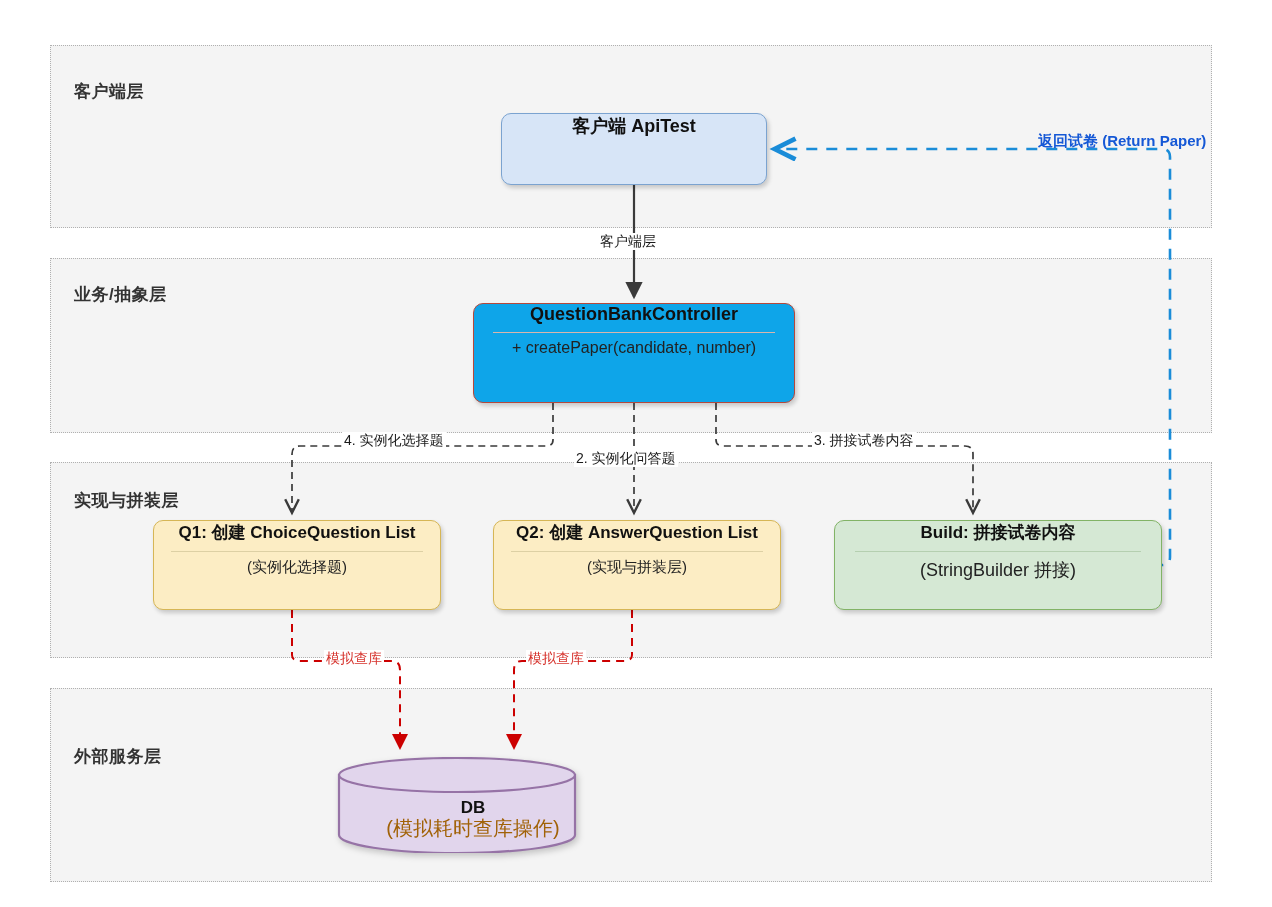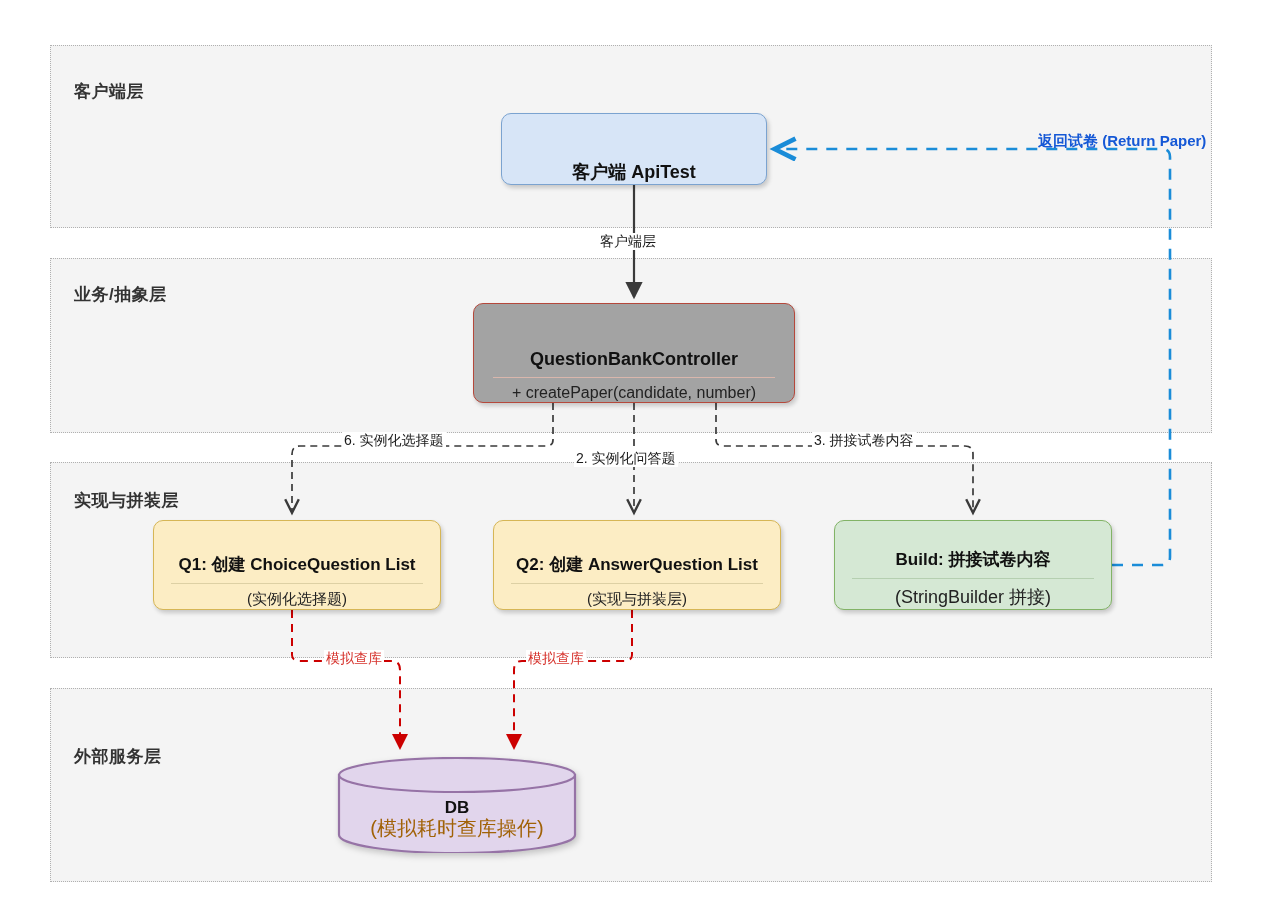--- a/index.html
+++ b/index.html
@@ -41,21 +41,21 @@
     letter-spacing: 0.5px;
     white-space: nowrap;
   }
   .node {
     position: absolute;
     box-sizing: border-box;
     border-radius: 10px;
     display: flex;
     flex-direction: column;
     align-items: center;
-    justify-content: flex-end;
+    justify-content: flex-start;
     box-shadow: 2px 3px 4px rgba(0,0,0,0.18);
     text-align: center;
   }
   .node .title {
     font-weight: bold;
     color: #111111;
     white-space: nowrap;
   }
   .node .sub {
     color: #222222;
@@ -74,21 +74,21 @@
     width: 266px; height: 72px;
     background: #d7e5f7;
     border: 1.6px solid #7ba3d0;
   }
   #node-client .title { font-size: 18px; }
 
   
   #node-controller {
     left: 461px; top: 303px;
     width: 322px; height: 100px;
-    background: #a3a3a3;
+    background: #0ea5e9;
     border: 1.8px solid #b5483b;
   }
   #node-controller .title { font-size: 18px; }
   #node-controller .sub { font-size: 16px; }
   #node-controller .divider { background: #d9b6ac; }
 
   
   .node-step {
     width: 288px; height: 90px;
     background: #fcedc4;
@@ -97,40 +97,41 @@
   }
   .node-step .title { font-size: 17px; }
   .node-step .sub { font-size: 15px; }
   .node-step .divider { background: #ddd0a4; }
   #node-q1 { left: 141px; }
   #node-q2 { left: 481px; }
 
   
   #node-build {
     left: 822px; top: 520px;
-    width: 278px; height: 90px;
+    width: 328px; height: 90px;
     background: #d5e8d4;
     border: 1.6px solid #82b366;
   }
   #node-build .title { font-size: 17px; }
   #node-build .sub { font-size: 18px; }
   #node-build .divider { background: #b5cfb0; }
 
   
   #node-db {
     position: absolute;
     left: 325px; top: 757px;
     width: 240px; height: 96px;
   }
   #node-db .db-label {
     position: absolute;
     left: 0; top: 40px;
     width: 240px;
     text-align: center;
     pointer-events: none;
+    padding-left: 16px;
   }
   #node-db .db-title {
     font-size: 17px; font-weight: bold; color: #111; line-height: 21px;
   }
   #node-db .db-sub {
     font-size: 20px; color: #a16207; line-height: 21px;
   }
 
   .edge-label {
     position: absolute;
@@ -227,21 +228,21 @@
       <ellipse cx="120" cy="18" rx="118" ry="17" fill="#e1d5ec" stroke="#9673a6" stroke-width="2.2"></ellipse>
     </svg>
     <div class="db-label">
       <div class="db-title">DB</div>
       <div class="db-sub">(模拟耗时查库操作)</div>
     </div>
   </div>
 
   <div class="edge-label dark" style="left:586px; top:233px;">客户端层</div>
 
-  <div class="edge-label dark" style="left:330px; top:432px;">6. 实例化选择题</div>
+  <div class="edge-label dark" style="left:330px; top:432px;">4. 实例化选择题</div>
 
   <div class="edge-label dark" style="left:562px; top:450px;">2. 实例化问答题</div>
 
   <div class="edge-label dark" style="left:800px; top:432px;">3. 拼接试卷内容</div>
 
   <div class="edge-label red" style="left:312px; top:650px;">模拟查库</div>
 
   <div class="edge-label red" style="left:514px; top:650px;">模拟查库</div>
 
   <div class="edge-label blue plain" style="left:1024px; top:116px;">返回试卷 (Return Paper)</div>

